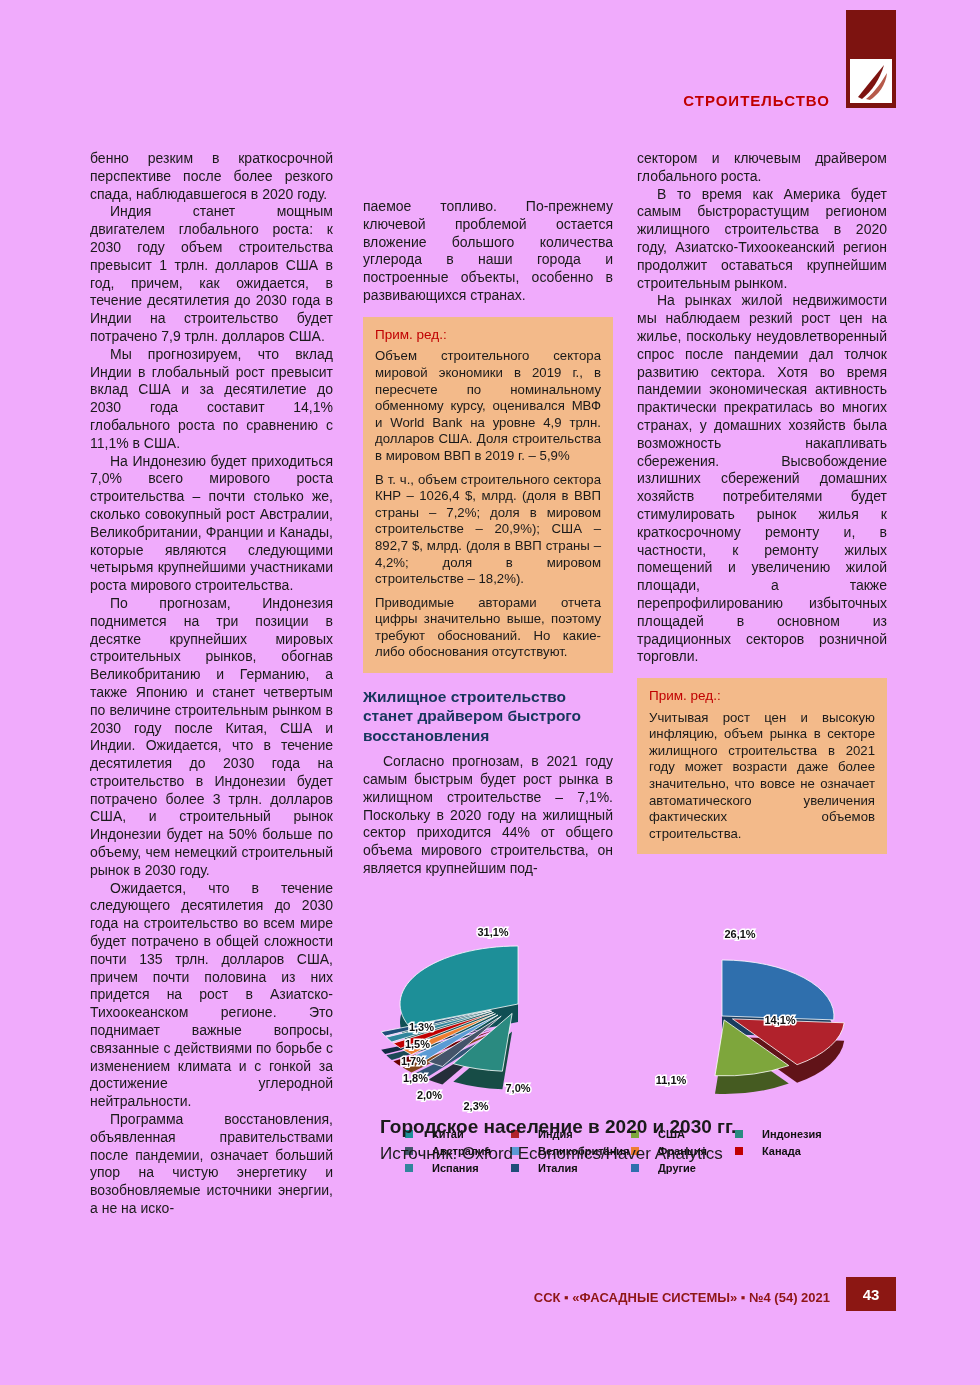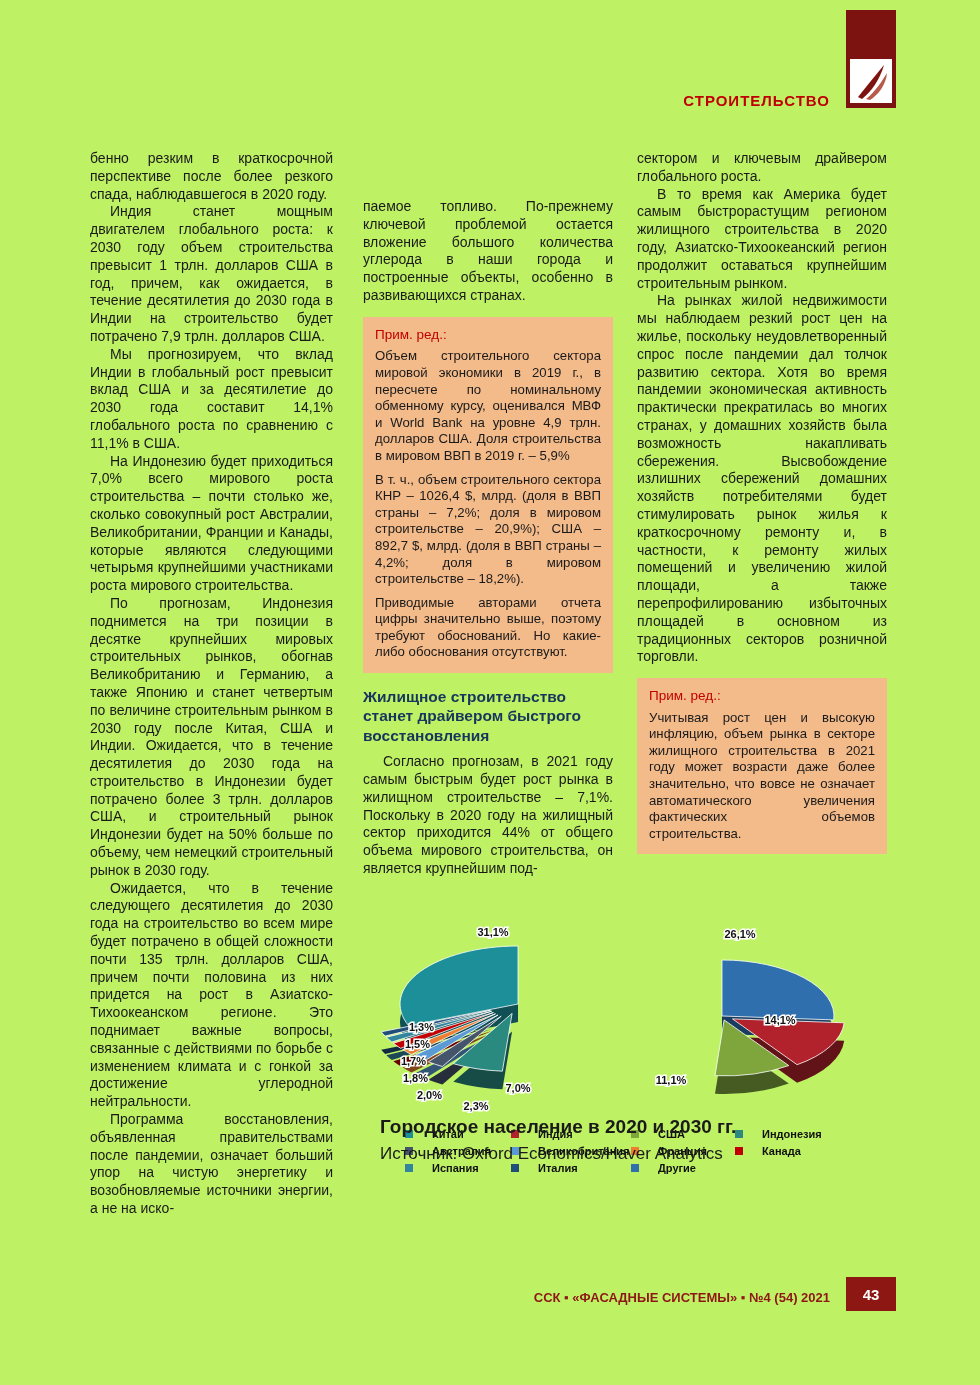--- a/index.html
+++ b/index.html
@@ -1,16 +1,16 @@
 <!DOCTYPE html>
 <html><head>
 <meta charset="utf-8">
 <style>
   html,body{margin:0;padding:0;background:#9a9a9a;}
-  .page{position:relative;width:980px;height:1385px;margin:0 auto;background:#bef264;
+  .page{position:relative;width:980px;height:1385px;margin:0 auto;background:#f0abfc;
         font-family:"Liberation Sans","DejaVu Sans",sans-serif;color:#1a1a1a;overflow:hidden;
         box-shadow:0 0 6px rgba(0,0,0,.4);}
   
   .section-label{position:absolute;top:92px;right:150px;color:#c00000;font-weight:bold;
         font-size:15px;letter-spacing:1px;}
   .logo{position:absolute;top:10px;left:846px;width:50px;height:98px;background:#7d1310;}
   .logo .emblem{position:absolute;left:4px;bottom:5px;width:42px;height:44px;background:#ffffff;}
   
   .col{position:absolute;font-size:14px;line-height:17.8px;text-align:justify;}
   #col1{left:90px;top:150px;width:243px;}

